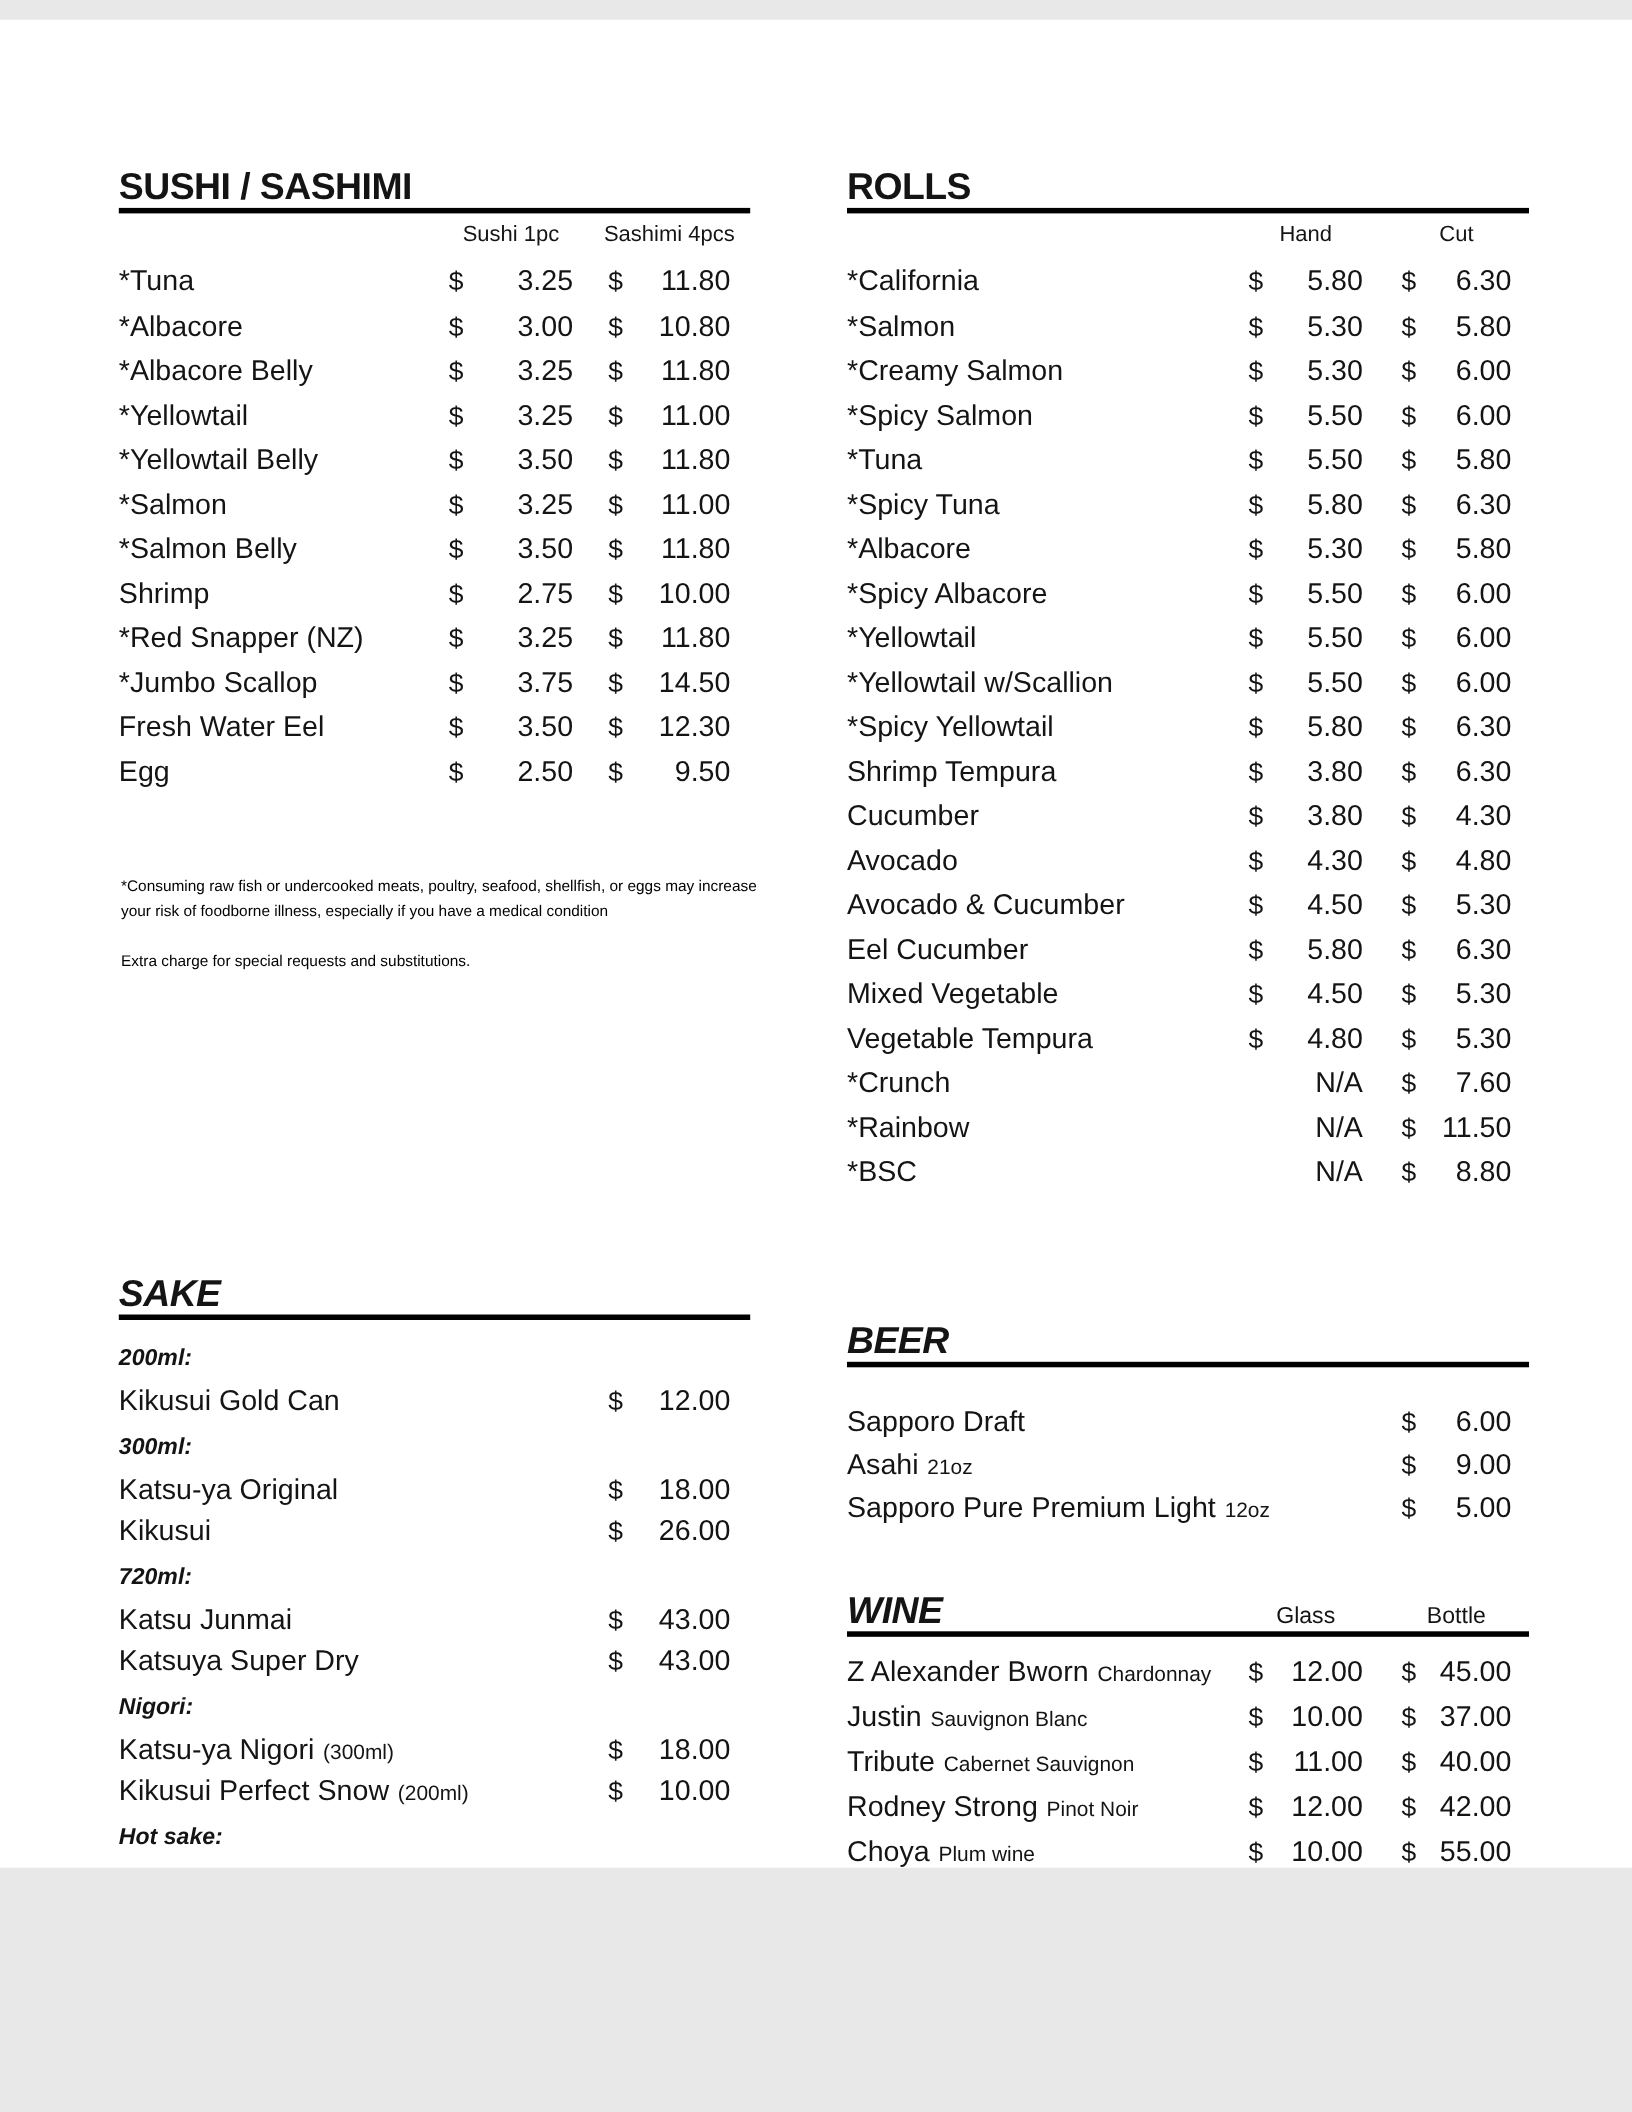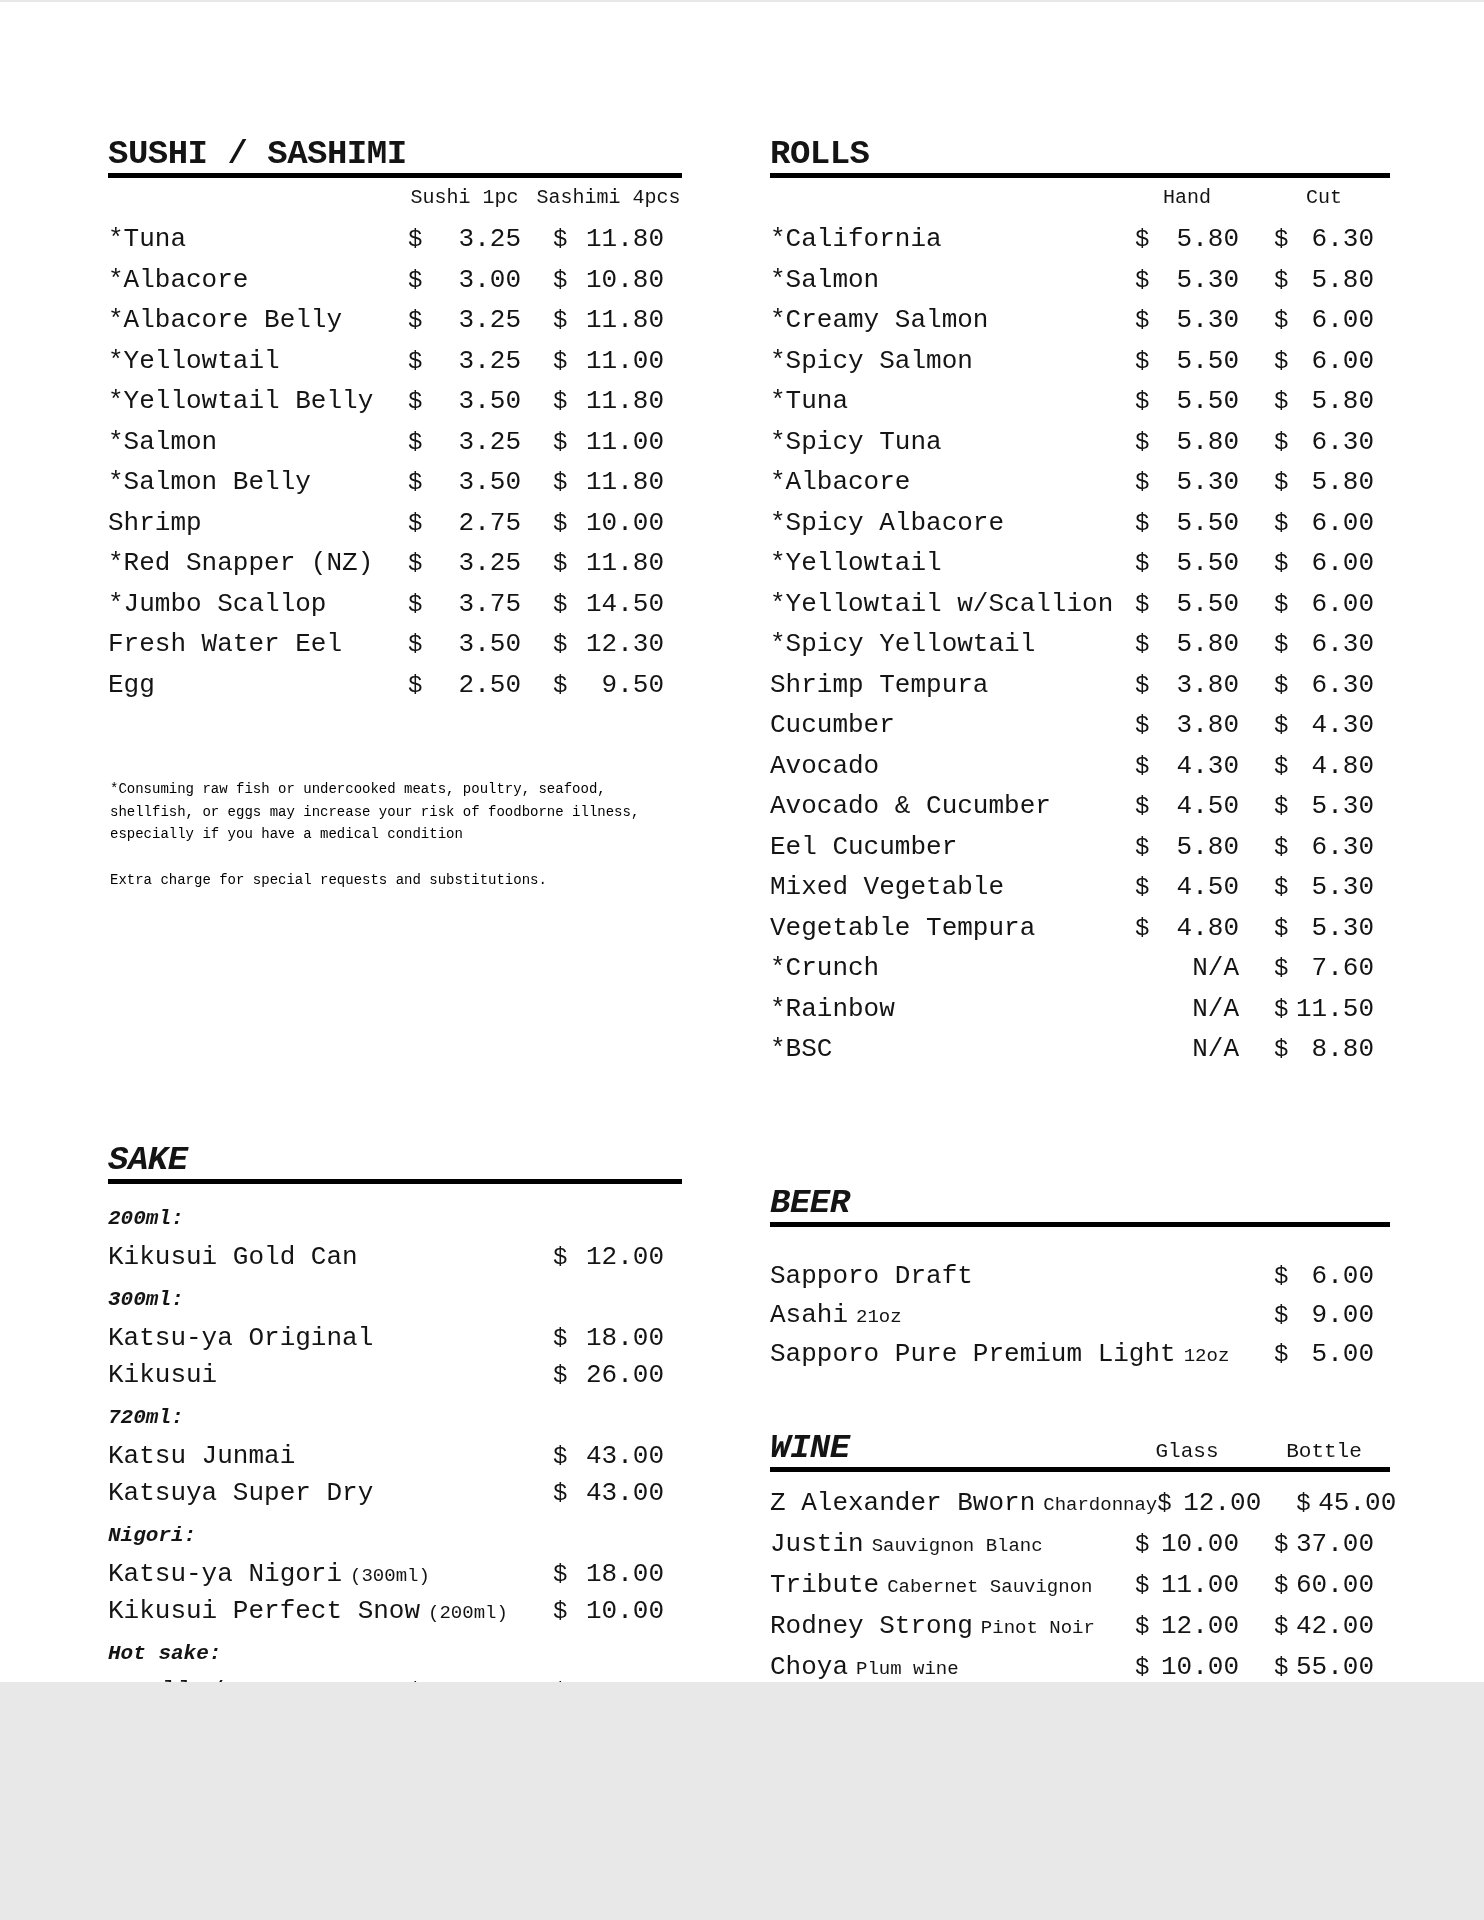--- a/index.html
+++ b/index.html
@@ -1,19 +1,19 @@
 <!DOCTYPE html>
 <html><head>
 <meta charset="utf-8">
 <style>
   html,body{margin:0;padding:0;background:#e8e8e8;}
   .page{
     position:relative;width:1484px;height:1680px;background:#ffffff;
-    font-family:Liberation Mono, monospace;color:#141414;overflow:hidden;
-    margin:2px auto;
+    font-family:Liberation Sans, sans-serif;color:#141414;overflow:hidden;
+    margin:18px auto;
   }
   section{position:absolute;}
   
   .hrow{display:flex;align-items:baseline;border-bottom:5px solid #000;padding-bottom:1px;}
   h2.sec{font-size:34px;line-height:35px;font-weight:700;margin:0;letter-spacing:-0.5px;white-space:nowrap;}
   h2.flex1{flex:1;}
   .it{font-style:italic;}
   
   .colheads{display:flex;align-items:baseline;margin-top:8px;height:36px;font-size:20px;}
   .sp{flex:1;}
@@ -575,21 +575,21 @@
           </span>
         </div>
         <div class="row">
           <span class="name"><span>Tribute</span><span class="sub">Cabernet Sauvignon</span></span>
           <span class="pc r1">
             <span class="cur">$</span>
             <span class="val">11.00</span>
           </span>
           <span class="pc r2">
             <span class="cur">$</span>
-            <span class="val">60.00</span>
+            <span class="val">40.00</span>
           </span>
         </div>
         <div class="row">
           <span class="name"><span>Rodney Strong</span><span class="sub">Pinot Noir</span></span>
           <span class="pc r1">
             <span class="cur">$</span>
             <span class="val">12.00</span>
           </span>
           <span class="pc r2">
             <span class="cur">$</span>

